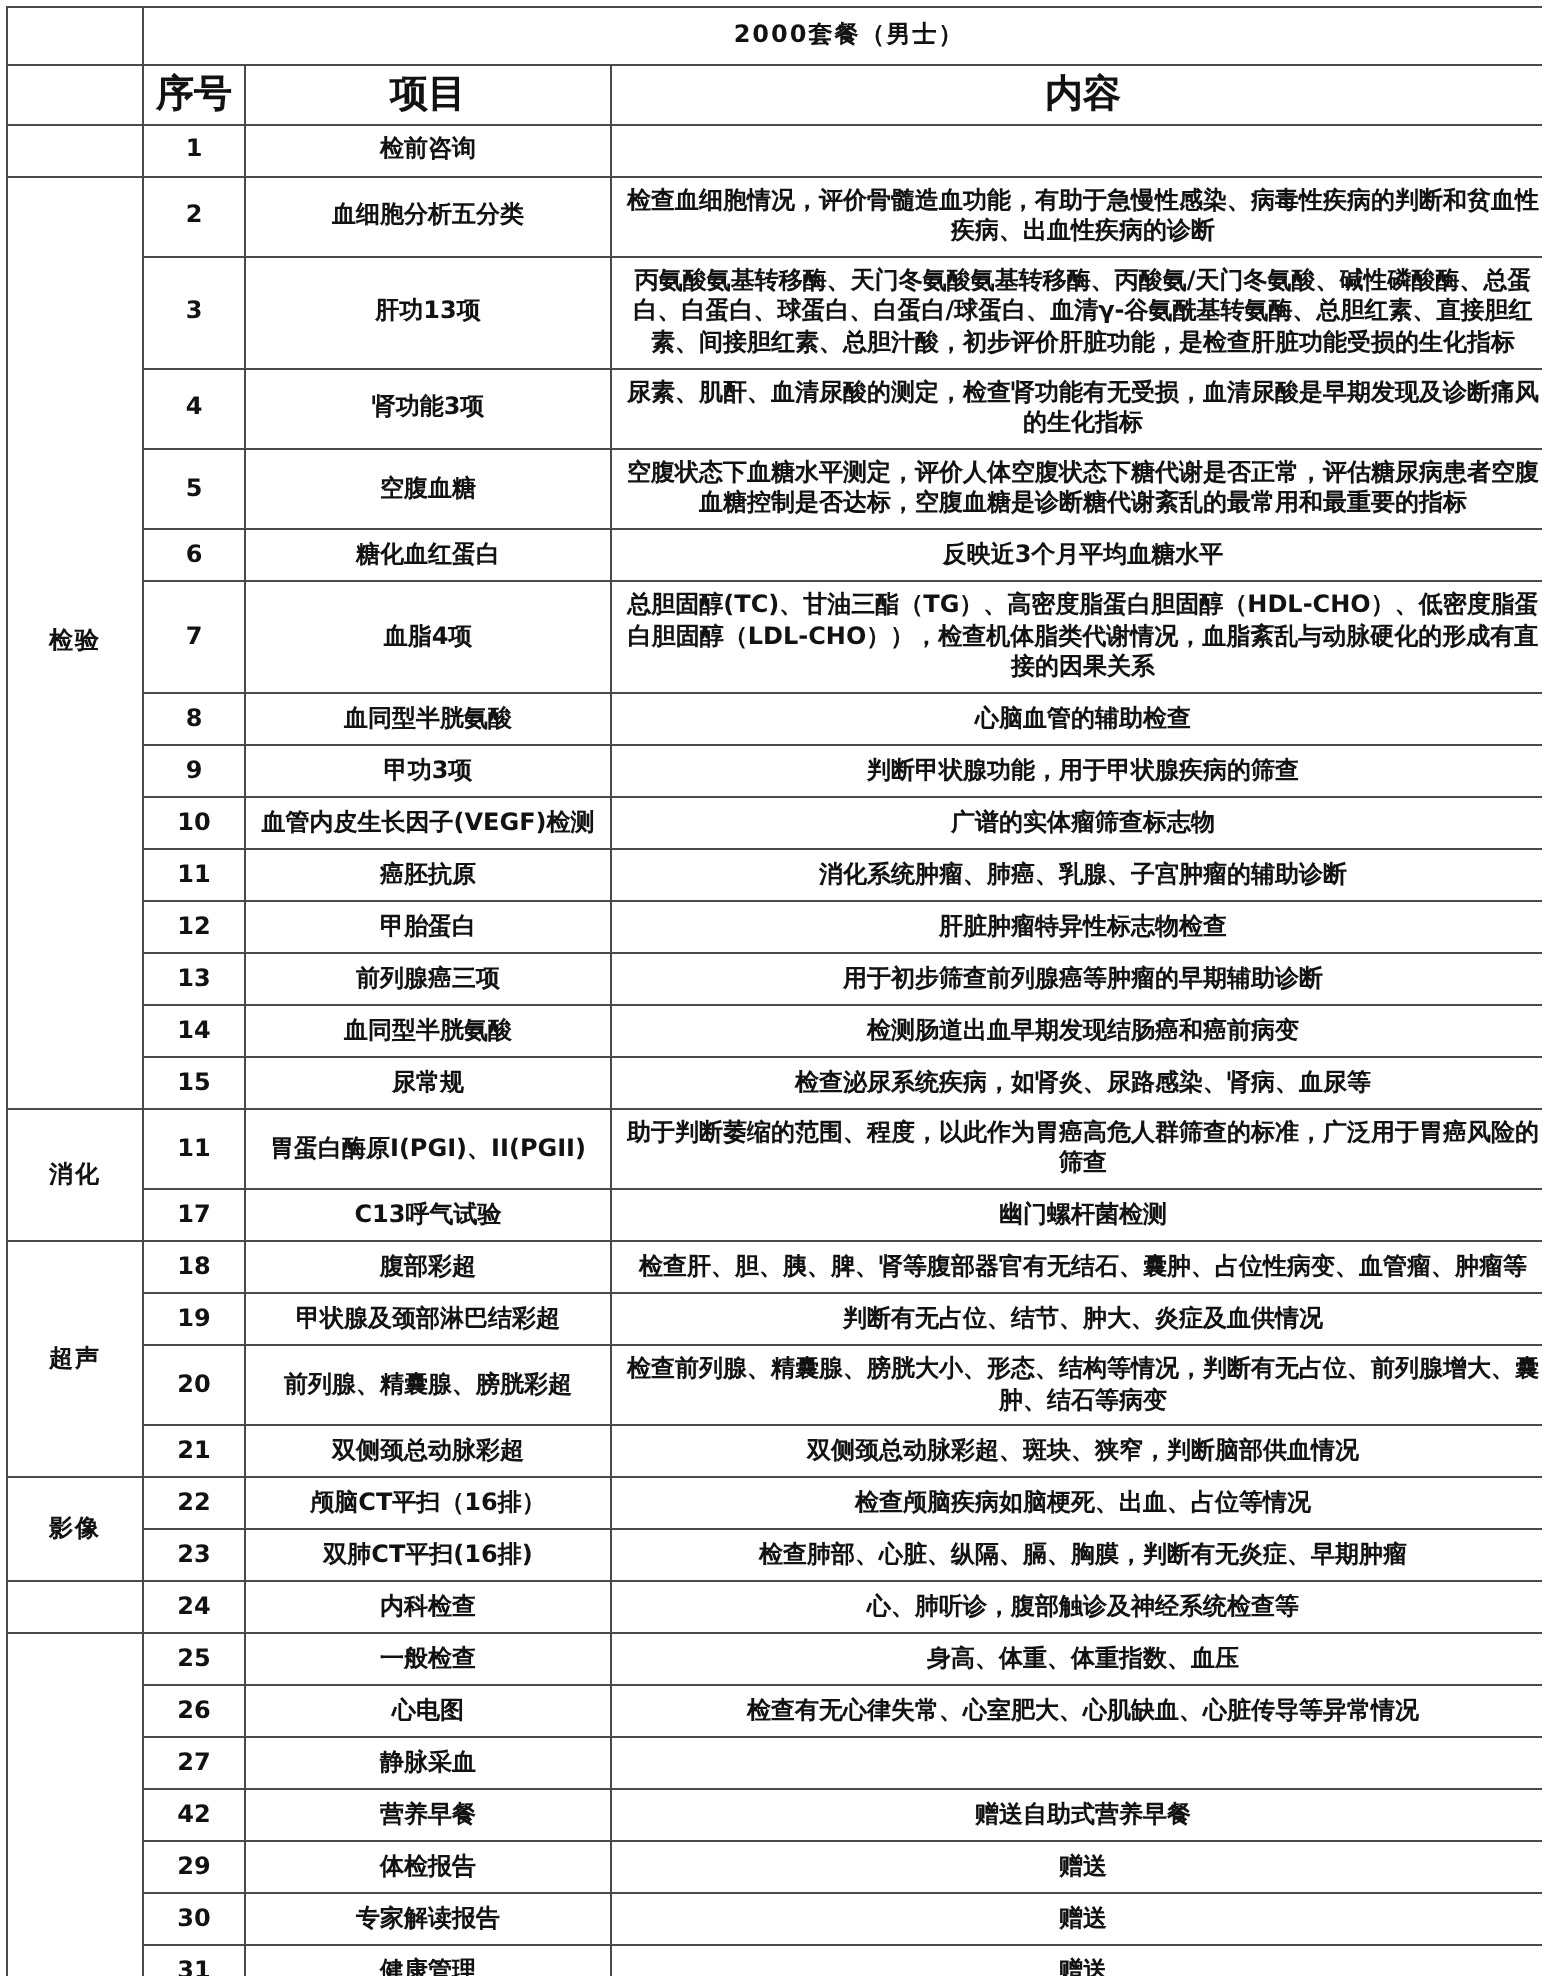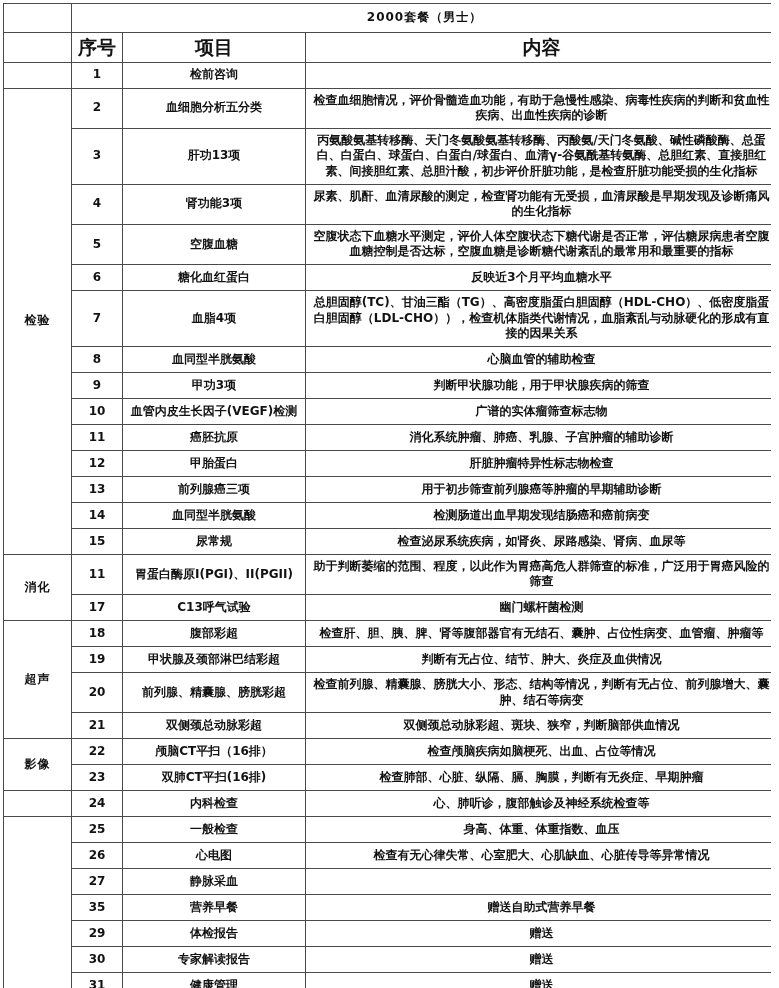--- a/index.html
+++ b/index.html
@@ -218,21 +218,21 @@
           <td class="num body-cell">26</td>
           <td class="item body-cell">心电图</td>
           <td class="content body-cell">检查有无心律失常、心室肥大、心肌缺血、心脏传导等异常情况</td>
         </tr>
         <tr>
           <td class="num body-cell">27</td>
           <td class="item body-cell">静脉采血</td>
           <td class="content body-cell"></td>
         </tr>
         <tr>
-          <td class="num body-cell">35</td>
+          <td class="num body-cell">42</td>
           <td class="item body-cell">营养早餐</td>
           <td class="content body-cell">赠送自助式营养早餐</td>
         </tr>
         <tr>
           <td class="num body-cell">29</td>
           <td class="item body-cell">体检报告</td>
           <td class="content body-cell">赠送</td>
         </tr>
         <tr>
           <td class="num body-cell">30</td>

